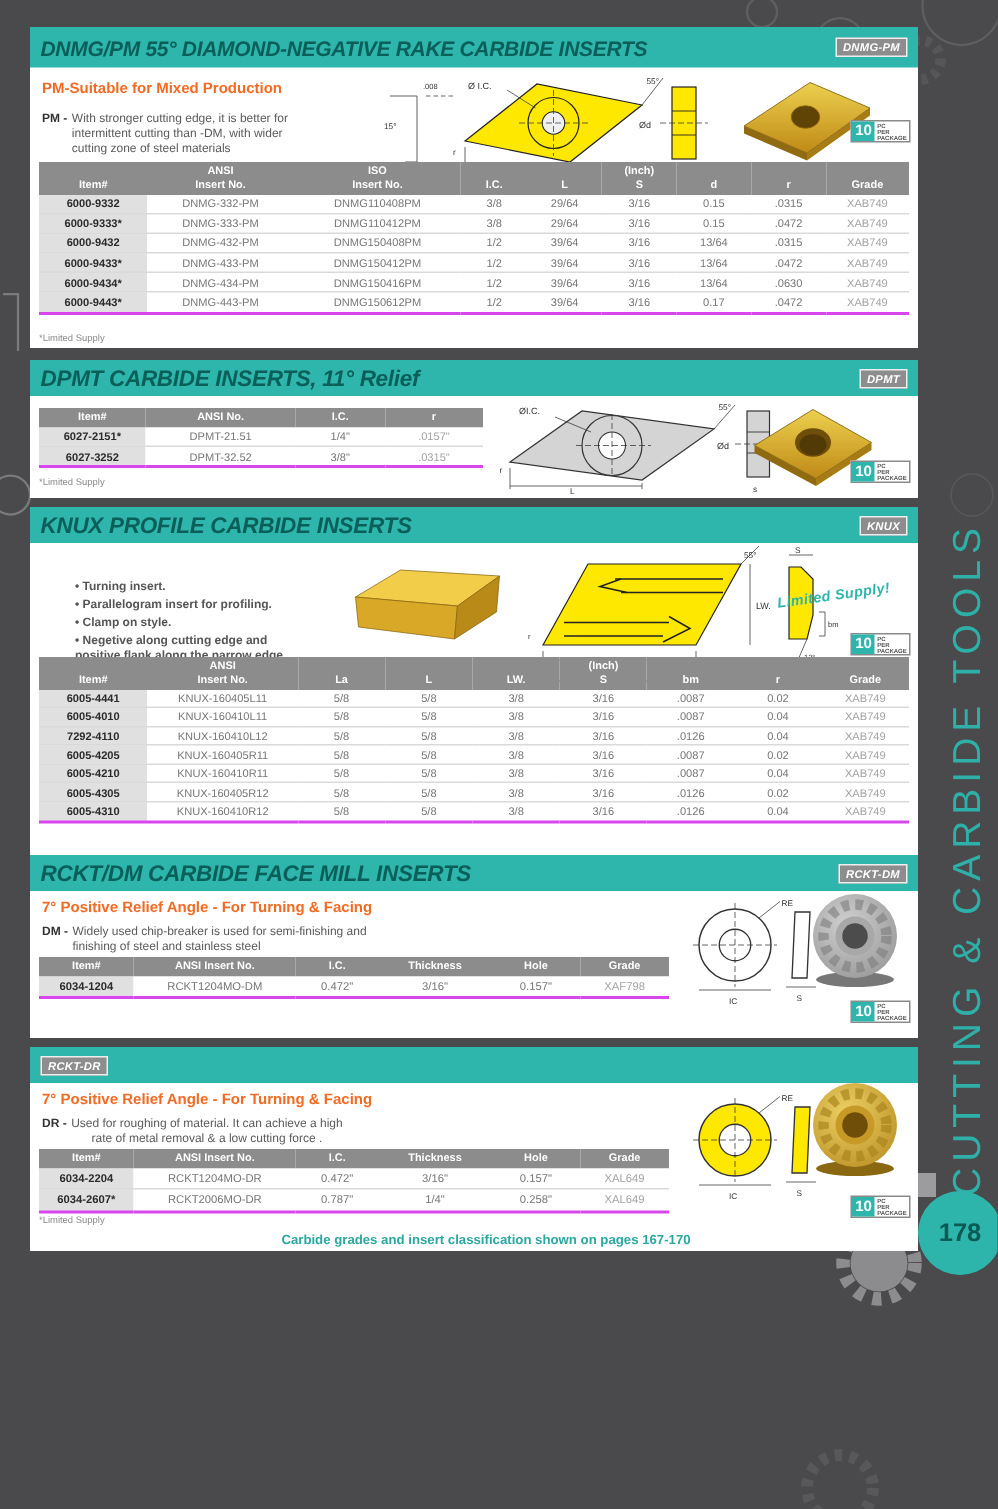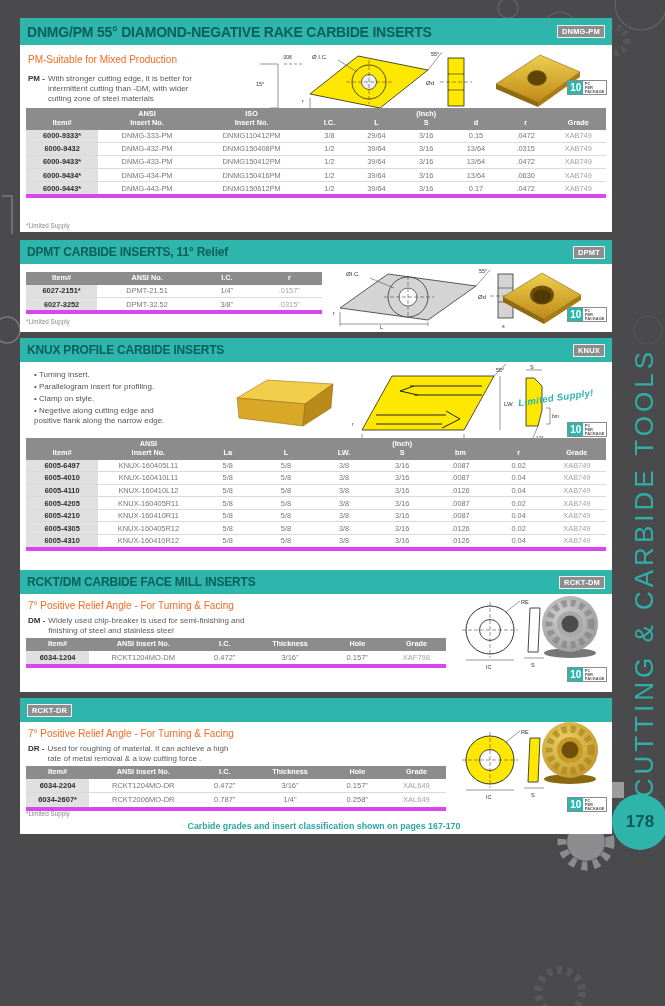--- a/index.html
+++ b/index.html
@@ -6,49 +6,49 @@
   body{
     width:665px;height:1006px;position:relative;overflow:hidden;
     background:#4a4a4c;
     font-family:"Liberation Sans",sans-serif;
   }
   svg{font-family:"Liberation Sans",sans-serif;}
   
   #bg-decor{position:absolute;left:0;top:0;z-index:0;}
   
   .card{position:absolute;left:20px;width:592px;background:#ffffff;z-index:1;}
-  .bar{background:#2eb5ac;height:24px;display:flex;align-items:center;justify-content:space-between;padding:0 7px;box-sizing:border-box;}
+  .bar{background:#2eb5ac;height:24px;display:flex;align-items:center;justify-content:space-between;padding:0 7px;box-sizing:border-box;font-style:italic;}
   .card1 .bar{height:27px;}
-  .bar h2{margin:0;color:#0a5f59;font-size:12px;font-weight:bold;letter-spacing:-0.2px;white-space:nowrap;}
+  .bar h2{margin:0;color:#0a5f59;font-size:15px;font-weight:bold;letter-spacing:-0.2px;white-space:nowrap;}
   .card1 .bar h2{font-size:14px;}
   .tag{background:#8d8d8d;border:1.5px solid #eeeeee;color:#ffffff;font-size:7.5px;font-weight:bold;padding:1px 4px;letter-spacing:.2px;text-align:center;}
-  .subtitle{position:absolute;left:8px;color:#f26b24;font-size:10px;font-weight:normal;}
+  .subtitle{position:absolute;left:8px;color:#f26b24;font-size:10px;font-weight:bold;}
   .desc{position:absolute;left:8px;display:flex;gap:3px;font-size:8px;color:#5a5a5a;line-height:1.25;}
   .desc .pfx{font-weight:bold;color:#333;white-space:nowrap;}
   .desc .txt{white-space:pre-line;}
   .note{position:absolute;left:6px;font-size:6.3px;color:#8a8a8a;}
   
   table{border-collapse:collapse;table-layout:fixed;width:100%;}
   thead th{background:#8c8c8c;color:#fff;font-weight:bold;font-size:7.3px;padding:2px 1px;white-space:pre-line;line-height:1.2;vertical-align:bottom;text-align:center;}
   td{text-align:center;color:#767676;font-size:7.4px;padding:1.6px 1px;border-bottom:1px solid #dadada;background:#fff;}
-  tbody tr:last-child td{border-bottom:4px solid #d946ef;}
+  tbody tr:last-child td{border-bottom:2px solid #d946ef;}
   td.c-item{background:#e0e0e0;color:#2b2b2b;font-weight:bold;}
   td.c-grade{color:#a3a3a3;}
   tr.sep-above td{border-top:1.4px solid #3f3f3f;}
   .t-dnmg th:nth-child(1){width:12.5%}.t-dnmg th:nth-child(2){width:17%}.t-dnmg th:nth-child(3){width:19.5%}
   .t-dnmg th:nth-child(4){width:7.5%}.t-dnmg th:nth-child(5),.t-dnmg th:nth-child(6),.t-dnmg th:nth-child(7),.t-dnmg th:nth-child(8){width:8.5%}.t-dnmg th:nth-child(9){width:9.5%}
   .t-dpmt th:nth-child(1){width:24%}.t-dpmt th:nth-child(2){width:34%}.t-dpmt th:nth-child(3){width:20%}.t-dpmt th:nth-child(4){width:22%}
   .t-knux th:nth-child(1){width:12.5%}.t-knux th:nth-child(2){width:17.5%}.t-knux th:nth-child(n+3){width:10%}
   .t-knux td{padding:1.3px 1px;}
   .t-rckt th:nth-child(1){width:15%}.t-rckt th:nth-child(2){width:26%}.t-rckt th:nth-child(3){width:13%}
   .t-rckt th:nth-child(4){width:18%}.t-rckt th:nth-child(5){width:14%}.t-rckt th:nth-child(6){width:14%}
   .t-rckt td{padding:2.2px 1px;font-size:7.5px;}
   .tblwrap{position:absolute;}
   
-  ul.bullets{margin:0;padding:0 0 0 6px;list-style:none;}
+  ul.bullets{margin:16px;padding:0 0 0 6px;list-style:none;font-weight:bold;}
   ul.bullets li{font-size:8px;color:#555;line-height:1.3;white-space:pre-line;margin-bottom:1.5px;}
   ul.bullets li::before{content:"\2022  ";color:#555;}
   
   .pkg{position:absolute;display:flex;border:1px solid #8a8a8a;background:#fff;height:15px;box-sizing:border-box;align-items:stretch;}
   .pkg-qty{background:#2eb5ac;color:#fff;font-weight:bold;font-size:10px;padding:0 2px;display:flex;align-items:center;}
   .pkg-txt{display:flex;flex-direction:column;justify-content:center;padding:0 1.5px;line-height:1;}
   .pkg-txt i{font-style:normal;font-weight:bold;color:#555;font-size:4px;}
   
   .callout{position:absolute;color:#2db5ac;font-weight:bold;font-style:italic;font-size:9.5px;transform:rotate(-8deg);letter-spacing:.3px;}
   
@@ -164,20 +164,31 @@
             <th>L</th>
             <th>(Inch)
 S</th>
             <th>d</th>
             <th>r</th>
             <th>Grade</th>
           </tr>
         </thead>
       <tbody>
           <tr>
+            <td class="c-item">6000-9332</td>
+            <td>DNMG-332-PM</td>
+            <td>DNMG110408PM</td>
+            <td>3/8</td>
+            <td>29/64</td>
+            <td>3/16</td>
+            <td>0.15</td>
+            <td>.0315</td>
+            <td class="c-grade">XAB749</td>
+          </tr>
+          <tr>
             <td class="c-item">6000-9333*</td>
             <td>DNMG-333-PM</td>
             <td>DNMG110412PM</td>
             <td>3/8</td>
             <td>29/64</td>
             <td>3/16</td>
             <td>0.15</td>
             <td>.0472</td>
             <td class="c-grade">XAB749</td>
           </tr>
@@ -390,21 +401,21 @@
             <th>LW.</th>
             <th>(Inch)
 S</th>
             <th>bm</th>
             <th>r</th>
             <th>Grade</th>
           </tr>
         </thead>
       <tbody>
           <tr>
-            <td class="c-item">6005-6497</td>
+            <td class="c-item">6005-4441</td>
             <td>KNUX-160405L11</td>
             <td>5/8</td>
             <td>5/8</td>
             <td>3/8</td>
             <td>3/16</td>
             <td>.0087</td>
             <td>0.02</td>
             <td class="c-grade">XAB749</td>
           </tr>
           <tr>
@@ -412,21 +423,21 @@
             <td>KNUX-160410L11</td>
             <td>5/8</td>
             <td>5/8</td>
             <td>3/8</td>
             <td>3/16</td>
             <td>.0087</td>
             <td>0.04</td>
             <td class="c-grade">XAB749</td>
           </tr>
           <tr>
-            <td class="c-item">6005-4110</td>
+            <td class="c-item">7292-4110</td>
             <td>KNUX-160410L12</td>
             <td>5/8</td>
             <td>5/8</td>
             <td>3/8</td>
             <td>3/16</td>
             <td>.0126</td>
             <td>0.04</td>
             <td class="c-grade">XAB749</td>
           </tr>
           <tr class="sep-above">
@@ -552,21 +563,21 @@
       <i>PACKAGE</i>
     </span>
   </div>
 </section>
 
 <section class="card" style="top:698px;height:136px;">
   <div class="bar">
     <span class="tag">RCKT-DR</span>
   </div>
   <div class="subtitle" style="top:30px;">7° Positive Relief Angle - For Turning &amp; Facing</div>
-  <div class="desc" style="top:46px;width:300px;">
+  <div class="desc" style="top:46px;width:300px;text-align:center;">
     <span class="pfx">DR -</span>
     <span class="txt">Used for roughing of material. It can achieve a high
 rate of metal removal &amp; a low cutting force .</span>
   </div>
   <div class="tblwrap" style="left:6px;top:68px;width:420px;">
     <table class="t-rckt">
       <thead>
           <tr>
             <th>Item#</th>
             <th>ANSI Insert No.</th>

